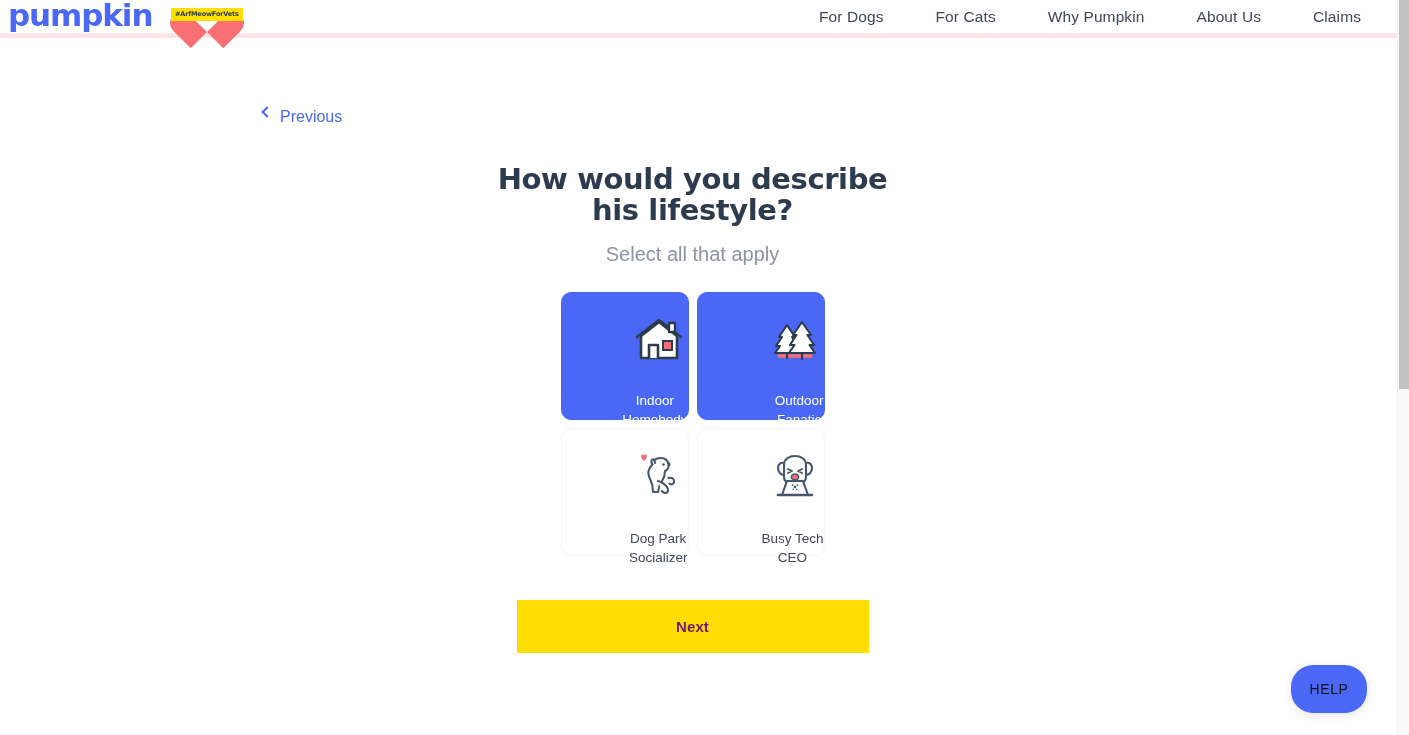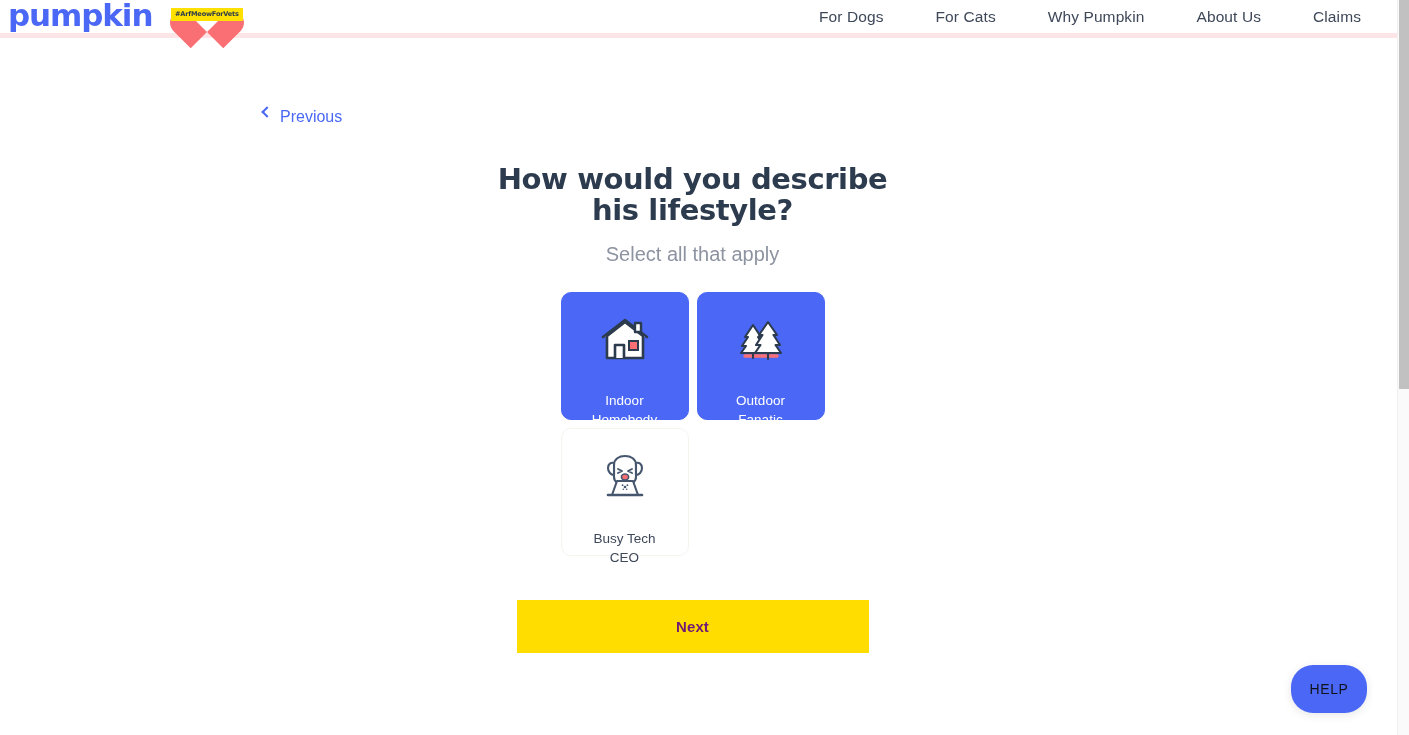--- a/index.html
+++ b/index.html
@@ -210,21 +210,21 @@
     display: grid;
     grid-template-columns: 128px 128px;
     grid-template-rows: 128px 128px;
     gap: 8px;
   }
 
   .option-card {
     border-radius: 10px;
     display: flex;
     flex-direction: column;
-    align-items: center;
+    align-items: flex-end;
     justify-content: flex-start;
     padding-top: 22px;
     cursor: pointer;
     user-select: none;
     gap: 20px;
   }
   .option-card.unselected {
     background: #ffffff;
     border: 1px solid #f6f4ef;
   }
@@ -369,20 +369,37 @@
               <path d="M17 10 L9 22 L12 22 L6 31 L10 31 L5 38 L29 38 L24 31 L28 31 L22 22 L25 22 Z" fill="#ffffff" stroke="#2d3b4e" stroke-width="2.1" stroke-linejoin="round"></path>
               <line x1="17" y1="38" x2="17" y2="43" stroke="#2d3b4e" stroke-width="2.1" stroke-linecap="round"></line>
               <path d="M32 7 L23 20 L26.5 20 L20 30 L24.5 30 L19 38 L45 38 L39.5 30 L44 30 L37.5 20 L41 20 Z" fill="#ffffff" stroke="#2d3b4e" stroke-width="2.1" stroke-linejoin="round"></path>
               <line x1="32" y1="38" x2="32" y2="44" stroke="#2d3b4e" stroke-width="2.1" stroke-linecap="round"></line>
             </svg>
           </div>
           <div class="option-label">Outdoor
 Fanatic</div>
         </div>
 
+        <div class="option-card unselected">
+          <div class="option-icon">
+            <svg width="54" height="50" viewBox="0 0 54 50" fill="none">
+              <path d="M9 5.5 C9 3.6 11 2.6 12 4.2 C13 2.6 15 3.6 15 5.5 C15 7.6 12 10 12 10 C12 10 9 7.6 9 5.5 Z" fill="#fa6f73"></path>
+              <path d="M20 14 C20 9.5 24 7 28.5 7 C33 7 36 9.5 36.5 13.5 C37 17 35 19 33 20 C33 24 32 27 30 30
+                       C28 33 26.5 36 26 41 L21 41 C21 36 20 32 18.5 29 C17 26 16 23 16.5 20
+                       C17 17.5 18.5 15.5 20 14 Z" fill="#ffffff" stroke="#46566e" stroke-width="2.1" stroke-linejoin="round"></path>
+              <path d="M26 30 C29 31 33 33 35 36 C37 39 36 42 33.5 42 C31 42 30 40 30 40" fill="#ffffff" stroke="#46566e" stroke-width="2.1" stroke-linecap="round" stroke-linejoin="round"></path>
+              <path d="M36.5 27 C40 26 42.5 28 42 31 C41.6 33.6 39 34 37.5 32.5" fill="#ffffff" stroke="#46566e" stroke-width="2.1" stroke-linecap="round" stroke-linejoin="round"></path>
+              <path d="M20.5 13.5 C19 11.5 19 9 20.5 8.5 C22 8 23 10 23 12" stroke="#46566e" stroke-width="2.1" stroke-linecap="round" fill="#ffffff"></path>
+              <circle cx="31.5" cy="13.5" r="1.3" fill="#46566e"></circle>
+              <path d="M36 12 C37.5 12 38 13 37.5 14" stroke="#46566e" stroke-width="1.8" stroke-linecap="round"></path>
+            </svg>
+          </div>
+          <div class="option-label">Dog Park
+Socializer</div>
+        </div>
 
         <div class="option-card unselected">
           <div class="option-icon">
             <svg width="54" height="50" viewBox="0 0 54 50" fill="none">
               <path d="M16 14 C16 8 21 5 27 5 C33 5 38 8 38 14 L38 26 C38 31 33 34 27 34 C21 34 16 31 16 26 Z" fill="#ffffff" stroke="#46566e" stroke-width="2.1" stroke-linejoin="round"></path>
               <path d="M16 12 C13 11 10 13 10 17 C10 21 13 24 16 24 Z" fill="#ffffff" stroke="#46566e" stroke-width="2.1" stroke-linejoin="round"></path>
               <path d="M38 12 C41 11 44 13 44 17 C44 21 41 24 38 24 Z" fill="#ffffff" stroke="#46566e" stroke-width="2.1" stroke-linejoin="round"></path>
               <path d="M20 18 L24 20 L20 22" stroke="#46566e" stroke-width="1.9" stroke-linecap="round" stroke-linejoin="round" fill="none"></path>
               <path d="M34 18 L30 20 L34 22" stroke="#46566e" stroke-width="1.9" stroke-linecap="round" stroke-linejoin="round" fill="none"></path>
               <ellipse cx="27" cy="26" rx="3.6" ry="3" fill="#fa6f73" stroke="#46566e" stroke-width="1.6"></ellipse>

